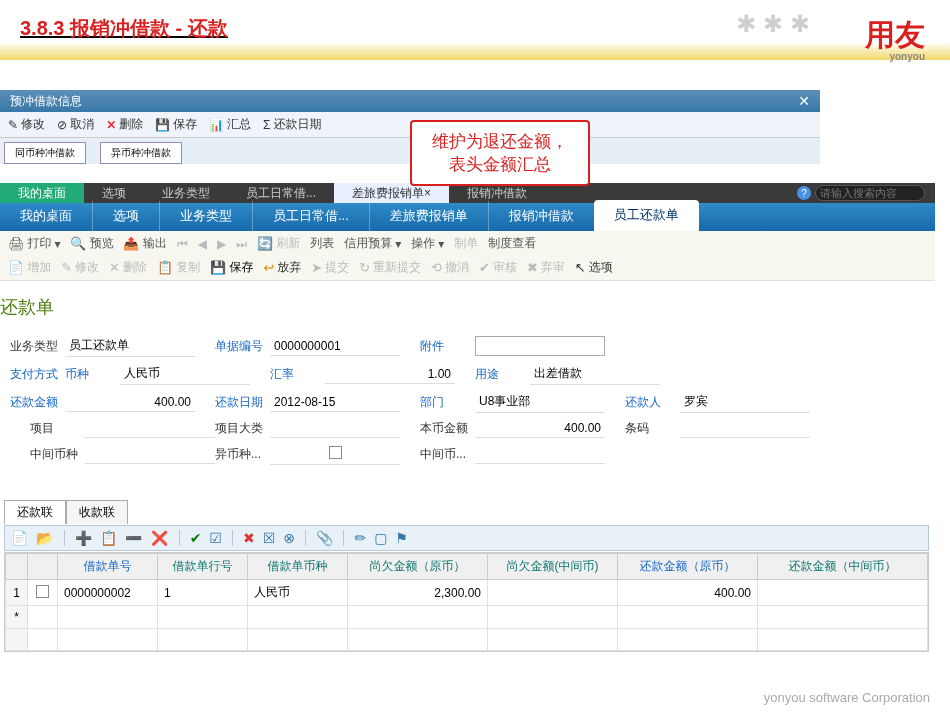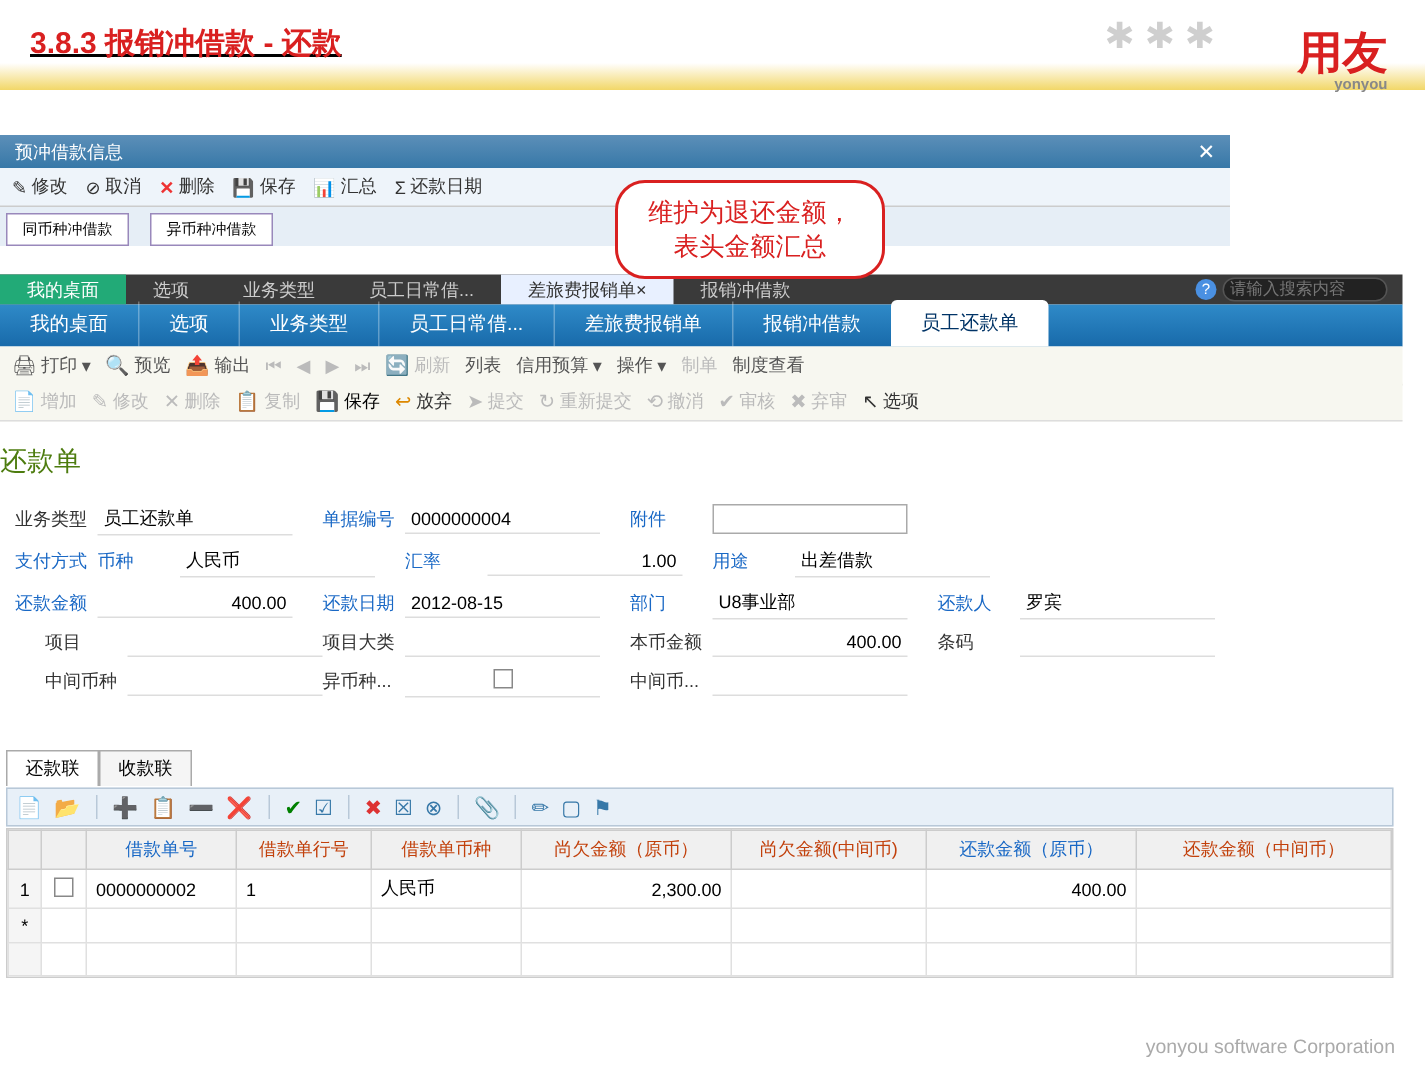--- a/index.html
+++ b/index.html
@@ -13,21 +13,21 @@
 .layer1 { position: absolute; left: 0; top: 90px; width: 820px; }
 .bluebar { background: linear-gradient(to bottom, #5c8fb8, #3778a8); color: #fff; padding: 4px 10px; display: flex; justify-content: space-between; align-items: center; height: 22px; }
 .close-x { color: #fff; font-size: 14px; cursor: pointer; }
 .tb1 { background: #eef4fa; padding: 4px 8px; display: flex; gap: 12px; align-items: center; border-bottom: 1px solid #ccc; }
 .tb1 .itm { color: #333; display: flex; align-items: center; gap: 3px; }
 .tb1 .del { color: #333; }
 .x-red { color: #e33; font-weight: bold; }
 .tabrow1 { display: flex; padding: 4px 4px 0; background: #e6eef6; }
 .tabrow1 .tb { border: 1px solid #98b; background: #fff; padding: 3px 10px; margin-right: 14px; font-size: 10px; }
 
-.callout { position: absolute; left: 410px; top: 120px; border: 2px solid #d92020; border-radius: 20px; padding: 8px 20px; color: #d92020; font-size: 17px; text-align: center; background: #fff; z-index: 5; font-weight: 500; }
+.callout { position: absolute; left: 410px; top: 120px; border: 2px solid #d92020; border-radius: 4px; padding: 8px 20px; color: #d92020; font-size: 17px; text-align: center; background: #fff; z-index: 5; font-weight: 500; }
 
 .tabs-bg { position: absolute; left: 0; top: 183px; width: 935px; height: 20px; background: #3a3a3a; display: flex; align-items: center; color: #ccc; font-size: 12px; }
 .tabs-bg .dtab { padding: 0 18px; height: 100%; display: flex; align-items: center; cursor: pointer; }
 .tabs-bg .dtab.act { background: #2a7; color: #fff; }
 .tabs-bg .dtab.act2 { background: #e8f0ff; color: #333; }
 .tabs-bg .sx { position: absolute; right: 10px; color: #aaa; display: flex; align-items: center; gap: 4px; }
 .sbox { background: #222; border: 1px solid #555; color: #888; padding: 1px 4px; width: 110px; font-size: 11px; border-radius: 8px; }
 .qm { color: #fff; background: #4a90e2; border-radius: 50%; width: 14px; height: 14px; display: inline-flex; align-items: center; justify-content: center; font-size: 10px; }
 
 .bluetabs { position: absolute; left: 0; top: 203px; width: 935px; height: 28px; background: linear-gradient(to bottom, #2f8ac8, #186aaa); display: flex; align-items: flex-end; color: #fff; }
@@ -58,21 +58,21 @@
 .subtabs { position: absolute; left: 4px; top: 500px; display: flex; }
 .subtabs .st { border: 1px solid #aaa; border-bottom: none; padding: 3px 12px; background: #f5f5f5; font-size: 12px; }
 .subtabs .st.act { background: #fff; font-weight: 500; }
 
 .gridtb { position: absolute; left: 4px; top: 525px; width: 925px; background: #e8f0f8; border: 1px solid #b8c8d8; padding: 4px 6px; display: flex; gap: 8px; align-items: center; }
 .gridtb .gi { color: #3778a8; font-size: 14px; cursor: pointer; }
 .gsep { width: 1px; height: 16px; background: #b8c8d8; margin: 0 2px; }
 
 .grid { position: absolute; left: 4px; top: 552px; width: 925px; border: 1px solid #ccc; }
 .grid table { width: 100%; border-collapse: collapse; table-layout: fixed; padding-left: 44px; }
-.grid th { background: #f0f0f0; border: 1px solid #ccc; padding: 4px; font-weight: normal; font-size: 12px; color: #c2410c; text-align: center; }
+.grid th { background: #f0f0f0; border: 1px solid #ccc; padding: 4px; font-weight: normal; font-size: 12px; color: #0f766e; text-align: center; }
 .grid th.blue { color: #1968c5; }
 .grid td { border: 1px solid #e0e0e0; padding: 4px 6px; font-size: 12px; height: 22px; }
 .grid td.r { text-align: right; }
 .grid .rownum { width: 20px; background: #f5f5f5; text-align: center; }
 .grid .chkcol { width: 28px; text-align: center; }
 
 .footer { position: absolute; bottom: 8px; right: 20px; color: #aaa; font-size: 13px; }
 </style>
 </head>
 <body>
@@ -215,21 +215,21 @@
 <div class="doctitle">还款单</div>
 
 <div class="form">
   <div class="form-row">
     <div class="fcell">
         <div class="flbl blk">业务类型</div>
         <div class="fval">员工还款单</div>
       </div>
     <div class="fcell" style="margin-left:20px">
         <div class="flbl">单据编号</div>
-        <div class="fval">0000000004</div>
+        <div class="fval">0000000001</div>
       </div>
     <div class="fcell" style="margin-left:20px">
         <div class="flbl">附件</div>
         <div class="fval box"></div>
       </div>
   </div>
   <div class="form-row">
     <div class="fcell">
         <div class="flbl">支付方式</div>
       </div>

